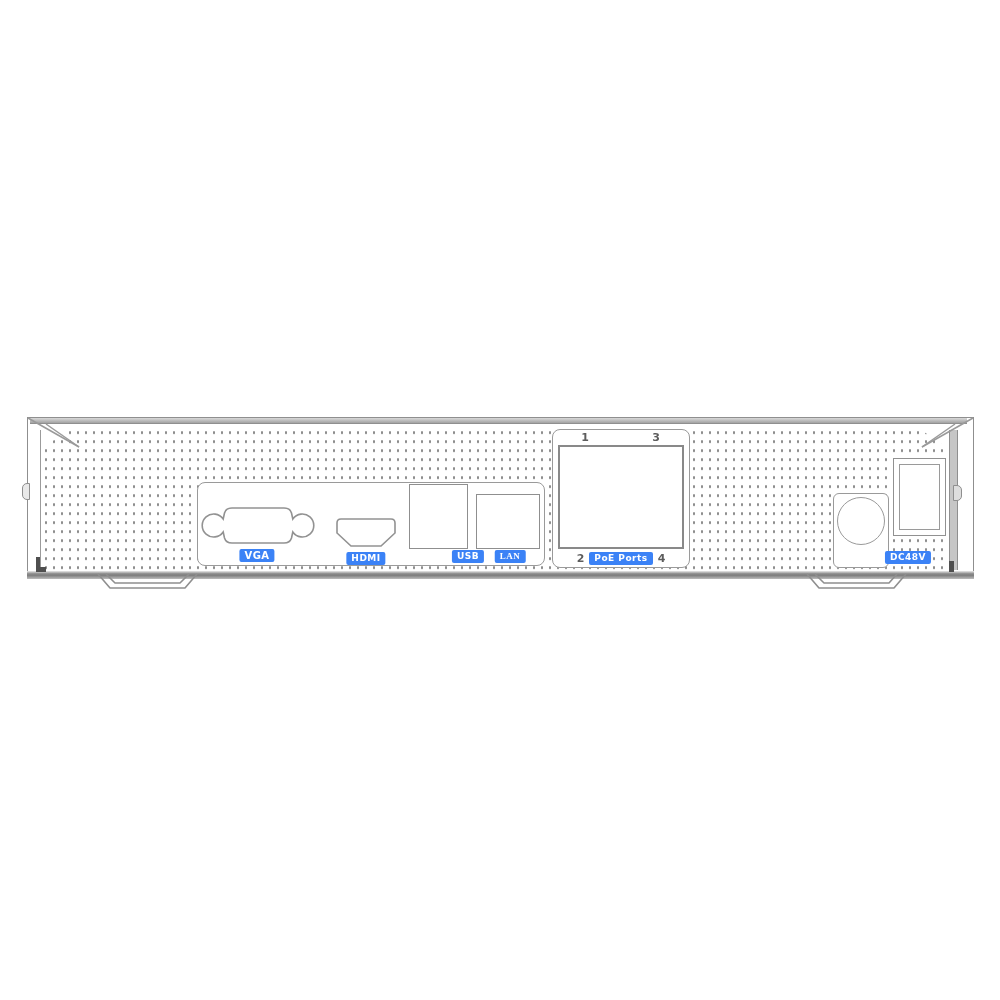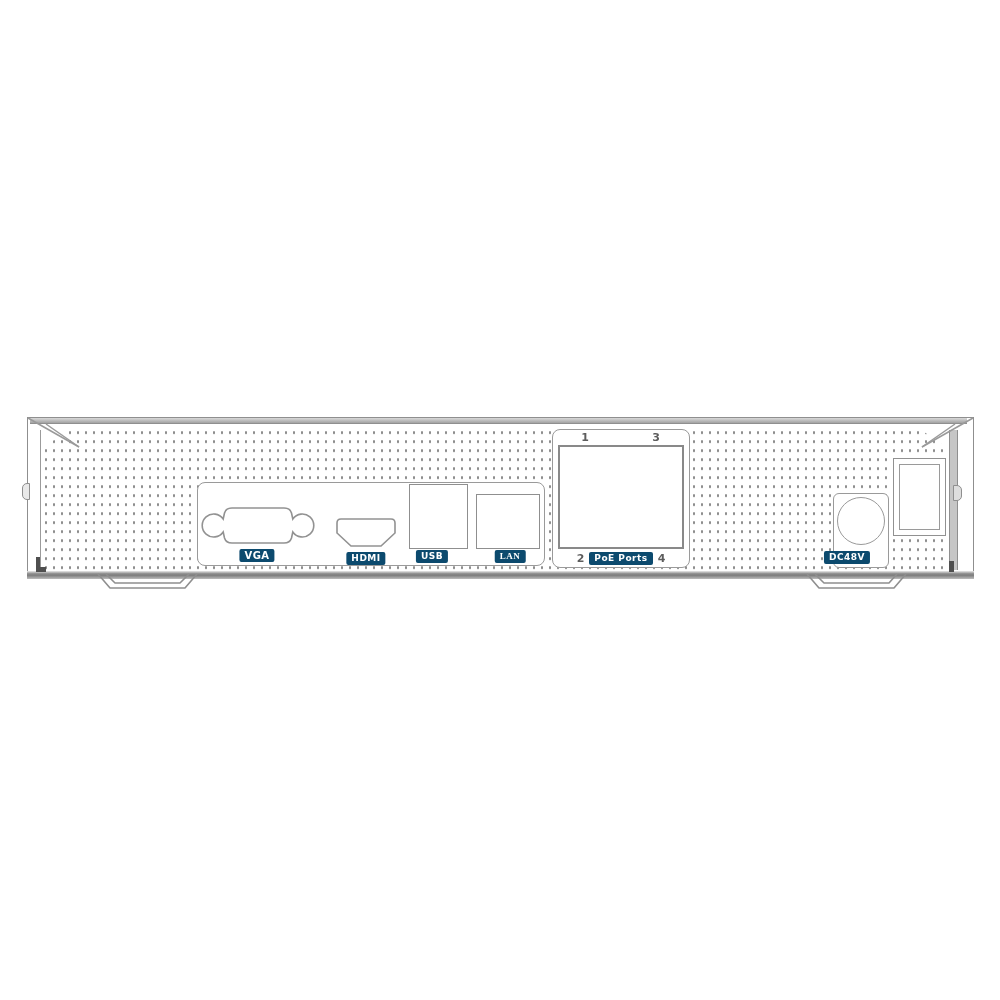--- a/index.html
+++ b/index.html
@@ -34,21 +34,21 @@
   .lan-port{left:476px;top:494px;width:64px;height:55px;border:1.5px solid #8f8f8f;background:#fff;z-index:5;}
   .poe-panel{left:552px;top:429px;width:138px;height:139px;border-radius:8px;}
   .poe-block{left:558px;top:445px;width:126px;height:104px;border:2px solid #898989;background:#fff;z-index:5;}
   .dc-panel{left:833px;top:493px;width:56px;height:75px;border-radius:6px;}
   .dc-circle{left:837px;top:497px;width:48px;height:48px;border:1.5px solid #9a9a9a;border-radius:50%;
              background:#fff;z-index:5;}
   .sw-outer{left:893px;top:458px;width:53px;height:78px;border:1.5px solid #919191;background:#fff;z-index:5;}
   .sw-inner{left:899px;top:464px;width:41px;height:66px;border:1.5px solid #9a9a9a;background:#fff;z-index:6;}
 
   
-  .badge{display:inline-block;background:#0c4a6e;color:#fff;font-weight:bold;font-size:9px;line-height:11px;
+  .badge{display:inline-block;background:#3b82f6;color:#fff;font-weight:bold;font-size:9px;line-height:11px;
          padding:1px 5px;border-radius:2px;letter-spacing:.5px;white-space:nowrap;}
   .badge-pos{z-index:7;transform:translateX(-50%);}
   .num{position:absolute;color:#5d5d5d;font-weight:bold;font-size:11px;z-index:7;width:14px;text-align:center;}
   .poe-row{left:552px;top:551px;width:138px;height:14px;display:flex;align-items:center;justify-content:center;
            gap:5px;z-index:7;}
   .poe-row .n{color:#5d5d5d;font-weight:bold;font-size:11px;line-height:13px;}
   .svg-overlay{position:absolute;left:0;top:0;width:1000px;height:1000px;z-index:6;pointer-events:none;}
 </style>
 </head>
 <body>
@@ -72,27 +72,27 @@
   <div class="num" style="left:578px;top:431px;">1</div>
   <div class="num" style="left:649px;top:431px;">3</div>
   <div class="abs poe-row">
     <span class="n">2</span>
     <span class="badge">PoE Ports</span>
     <span class="n">4</span>
   </div>
 
   <div class="abs panel dc-panel"></div>
   <div class="abs dc-circle"></div>
-  <div class="abs badge badge-pos" style="left:847px;top:551px;">DC48V</div>
+  <div class="abs badge badge-pos" style="left:908px;top:551px;">DC48V</div>
   <div class="abs sw-outer"></div>
   <div class="abs sw-inner"></div>
 
   <div class="abs badge badge-pos" style="left:257px;top:549px;font-size:10px;">VGA</div>
   <div class="abs badge badge-pos" style="left:366px;top:552px;">HDMI</div>
-  <div class="abs badge badge-pos" style="left:432px;top:550px;">USB</div>
+  <div class="abs badge badge-pos" style="left:468px;top:550px;">USB</div>
   <div class="abs badge badge-pos" style="left:510px;top:550px;font-family:Liberation Serif, serif;">LAN</div>
 
   <svg class="svg-overlay" viewBox="0 0 1000 1000" xmlns="http://www.w3.org/2000/svg">
 
     <g stroke="#9a9a9a" stroke-width="1.5" fill="none">
       <path d="M28,418 L79,447"></path>
       <path d="M46,424 L79,447"></path>
       <path d="M973,418 L922,447"></path>
       <path d="M955,424 L922,447"></path>
     </g>

